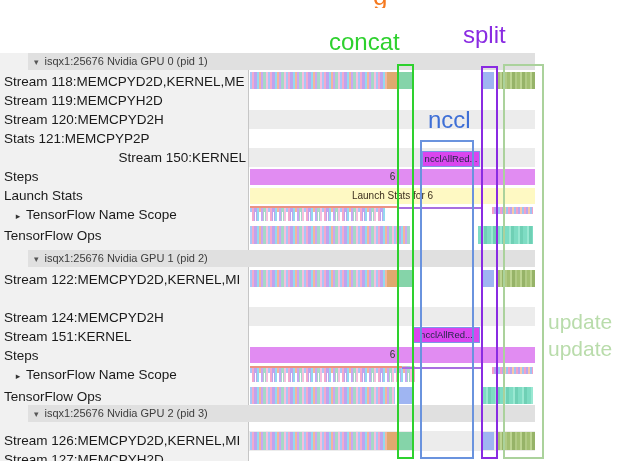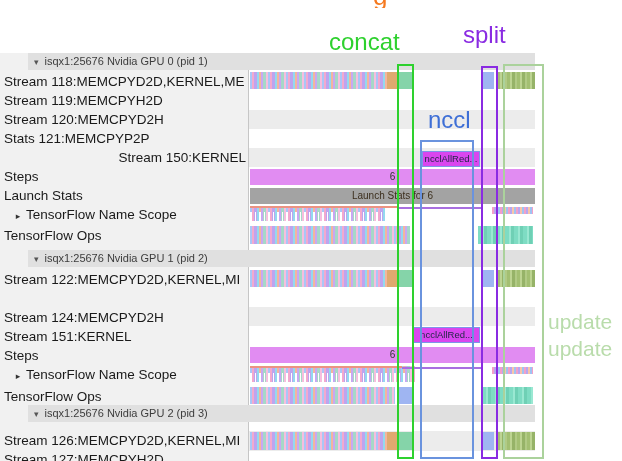--- a/index.html
+++ b/index.html
@@ -31,21 +31,21 @@
   .icicle{background-image:
     repeating-linear-gradient(90deg,#ffffff 0 2px,rgba(255,255,255,0) 2px 5px,#ffffff 5px 6px,rgba(255,255,255,0) 6px 9px),
     repeating-linear-gradient(90deg,#a9c7f6 0 2px,#f2a9cf 2px 4px,#bda4ef 4px 7px,
       #93d9ef 7px 9px,#f3b59d 9px 11px,#c9a7f2 11px 13px,#a5d8c8 13px 16px,#f6bede 16px 18px);
     background-size:100% 9px,100% 100%;background-position:0 100%,0 0;
     background-repeat:no-repeat,repeat;}
   .tanseg{background:#dfa96f;}
   .tealseg{background:#85d4a9;}
   .blueseg{background:#9fb5f2;}
   .stepsbar{background:#e18cf2;font-size:10px;color:#333;text-align:center;line-height:16px;}
-  .launchbar{background:#a3a3a3;font-size:10px;color:#3c2f1e;text-align:center;line-height:16px;}
+  .launchbar{background:#fef9c3;font-size:10px;color:#3c2f1e;text-align:center;line-height:16px;}
   .ncclbar{background:#d946ef;border:1px solid #7e95e8;font-size:9.5px;color:#1d2742;
            text-align:center;line-height:13px;white-space:nowrap;overflow:hidden;}
   .thinsalmon{background:#ec9382;height:2px;}
   .thinpurple{background:#a86fe0;height:2px;}
   
   .annbox{position:absolute;background:transparent;}
   .box-concat{border:2px solid #2ed12e;}
   .box-split{border:2px solid #8a2be2;}
   .box-nccl{border:2px solid #6a93de;}
   .box-weight{border:2px solid #abd29c;}

